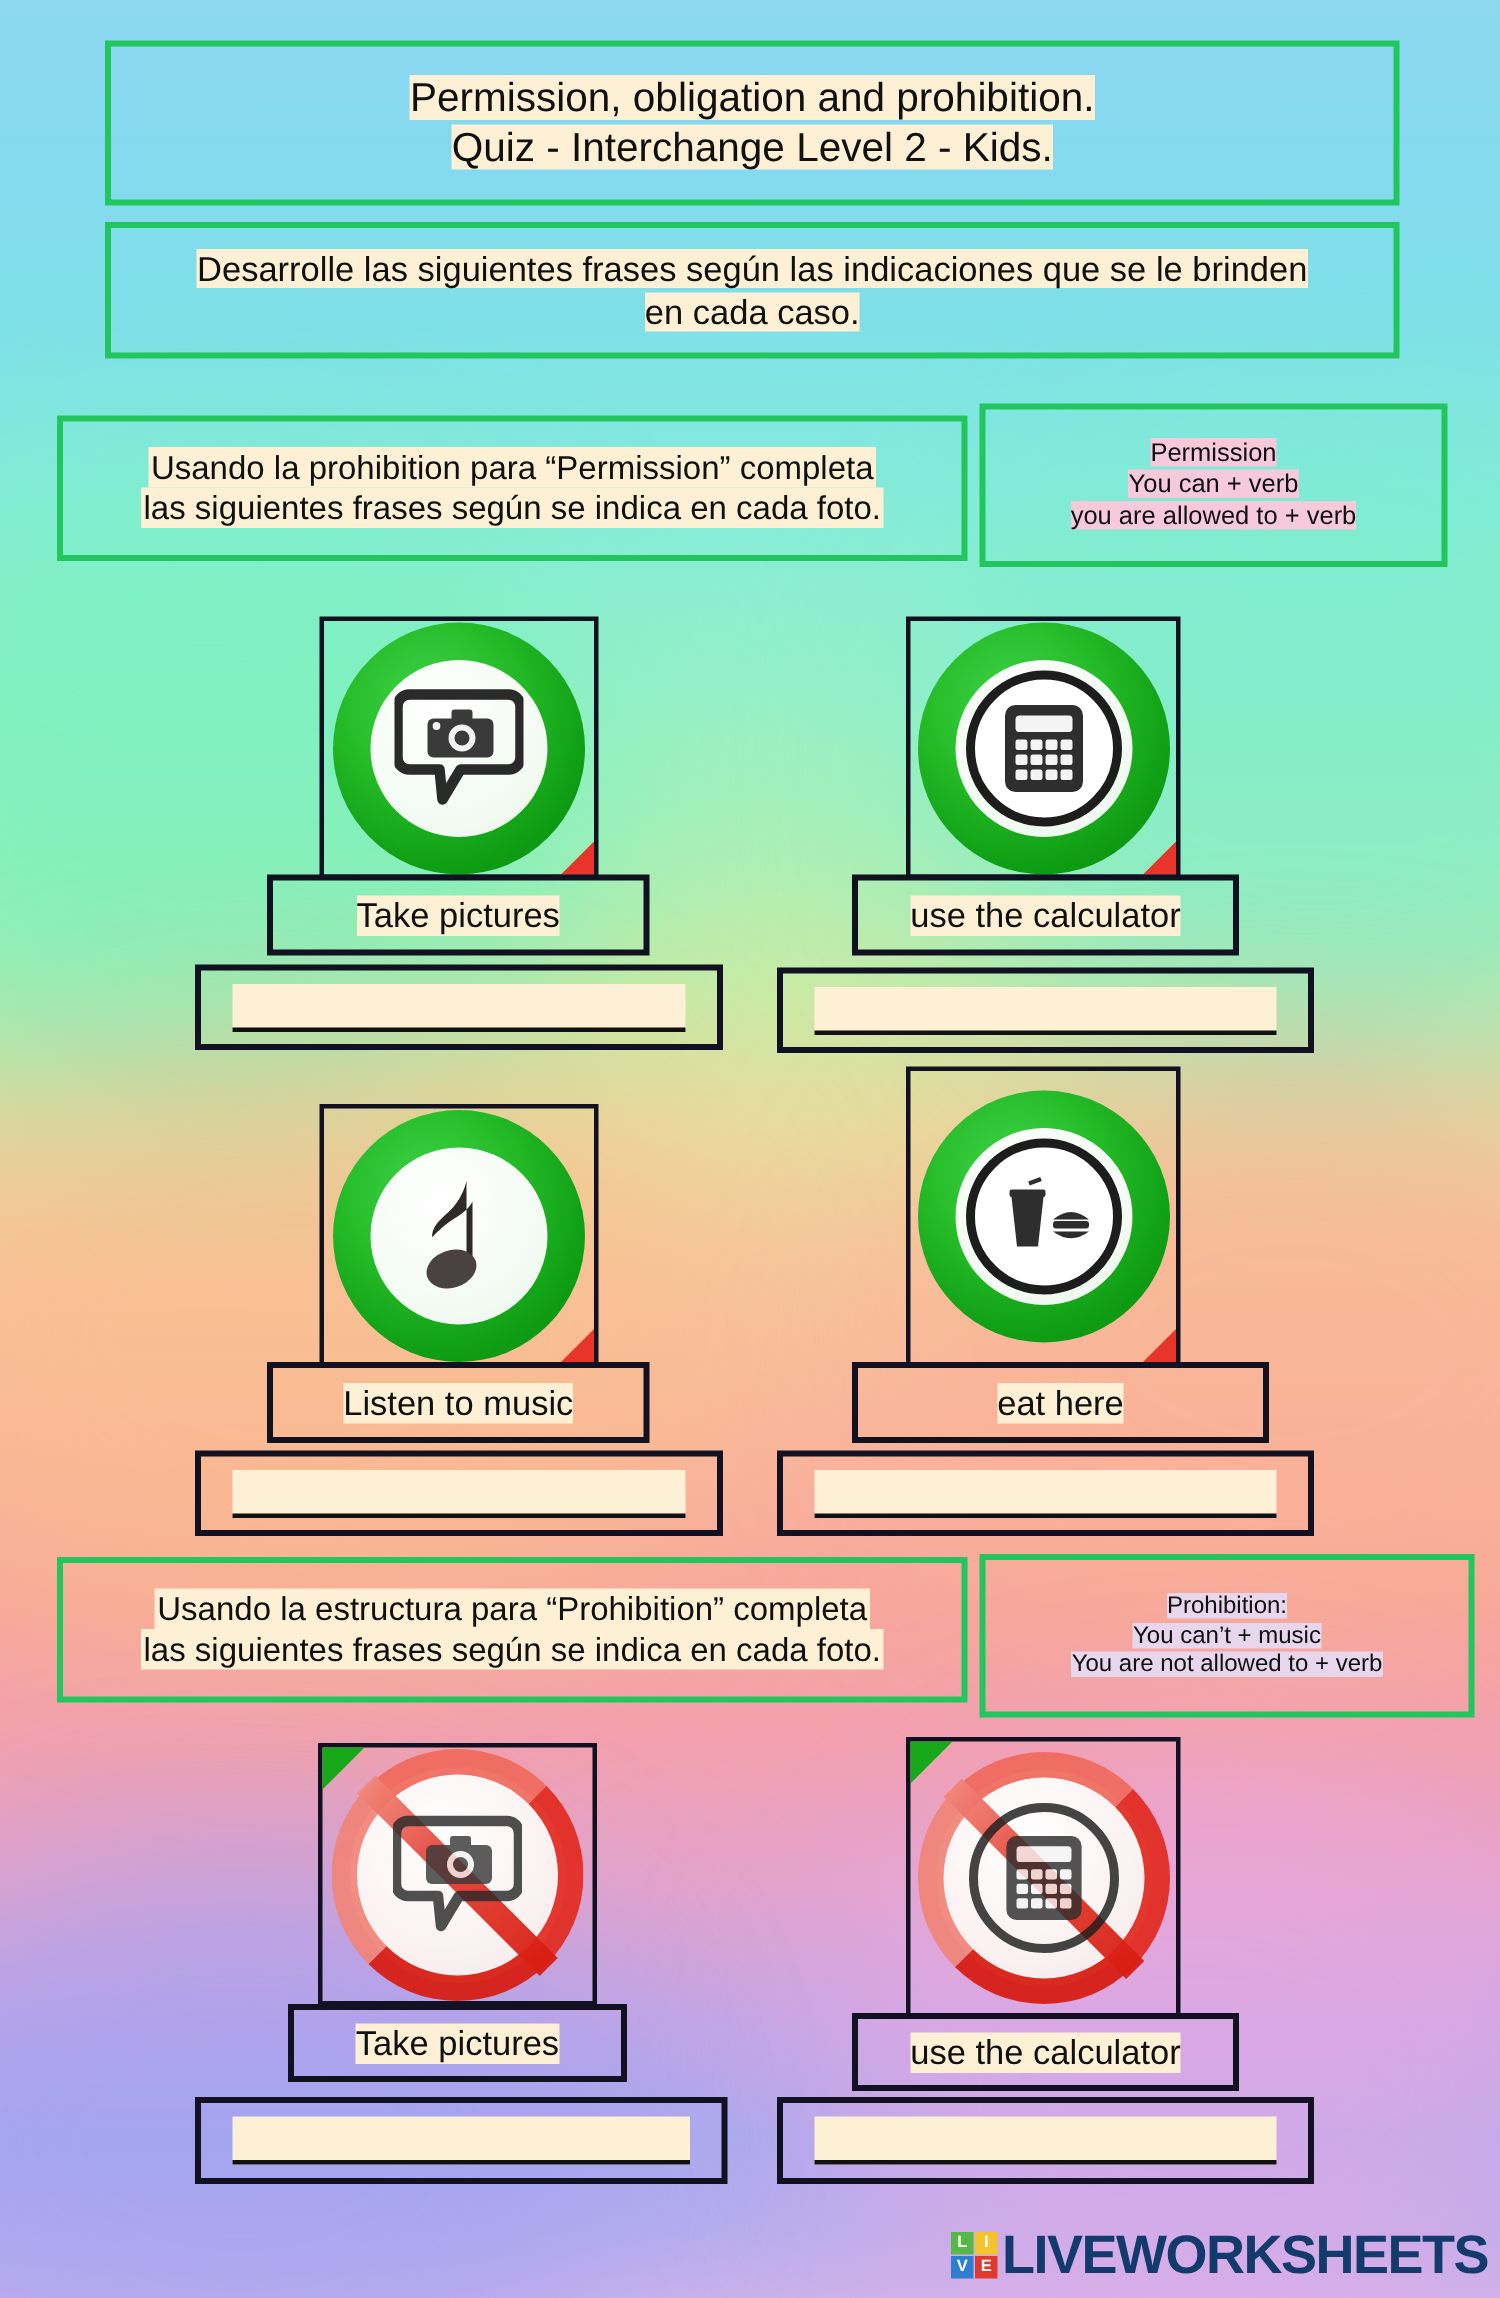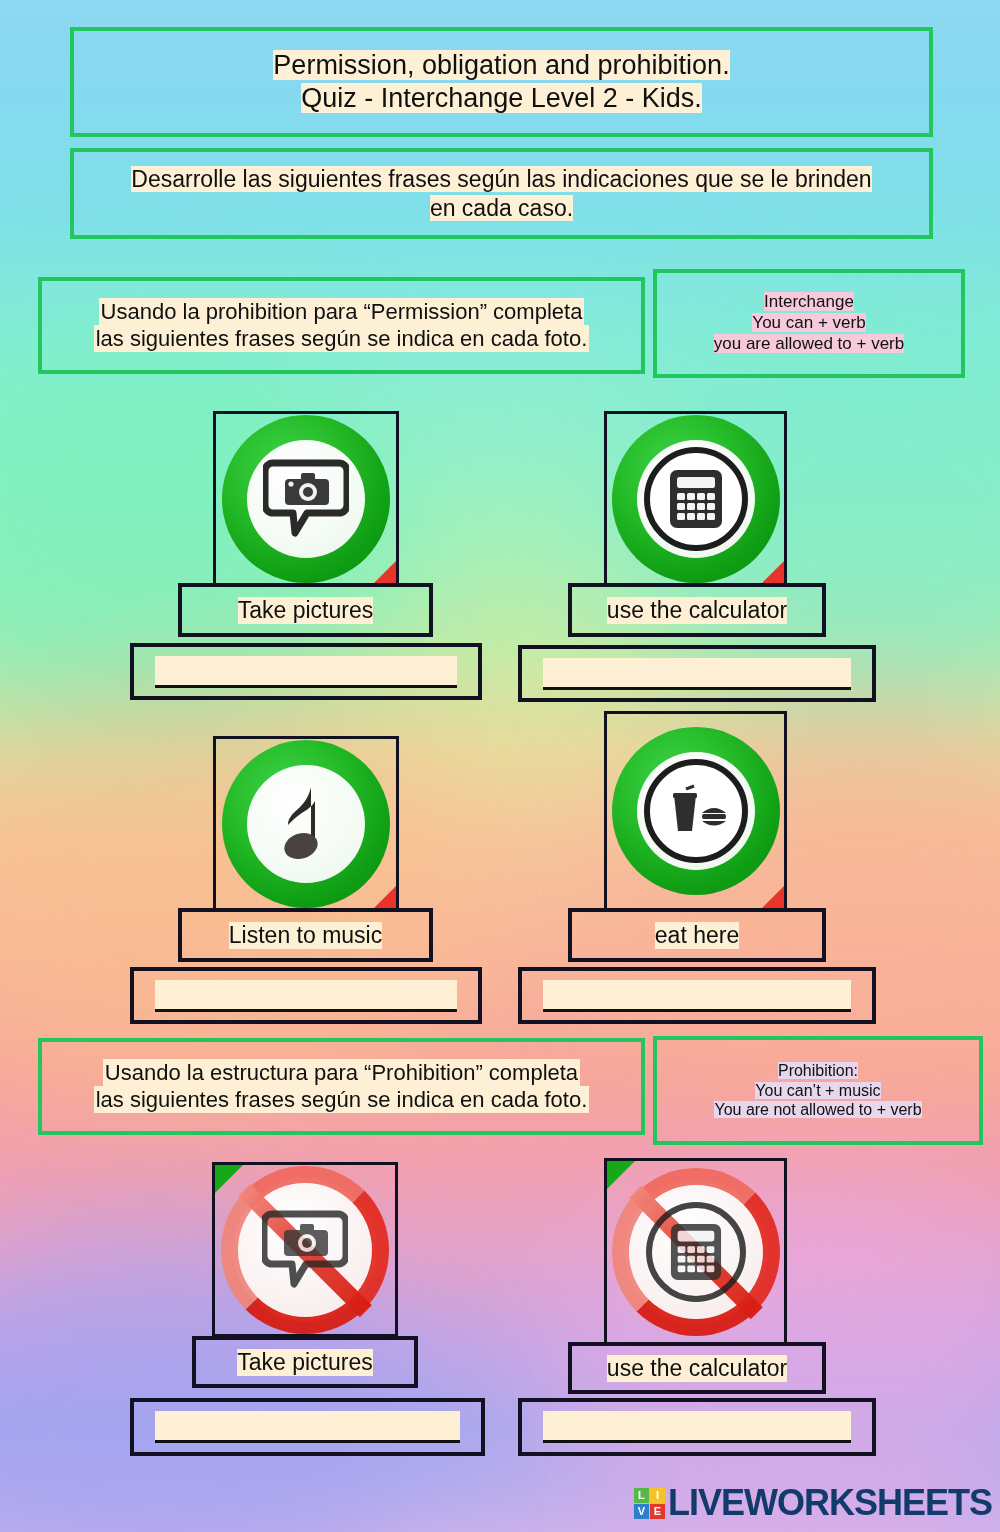--- a/index.html
+++ b/index.html
@@ -218,21 +218,21 @@
 
   <div class="frame" id="perm-instruction">
     <div>
       <span class="hl-cream inst-text">Usando la prohibition para “Permission” completa</span><br>
       <span class="hl-cream inst-text">las siguientes frases según se indica en cada foto.</span>
     </div>
   </div>
 
   <div class="frame" id="perm-rule">
     <div>
-      <span class="hl-pink">Interchange</span><br>
+      <span class="hl-pink">Permission</span><br>
       <span class="hl-pink">You can + verb</span><br>
       <span class="hl-pink">you are allowed to + verb</span>
     </div>
   </div>
 
   <div class="photo" style="left:213px; top:411px; width:186px; height:175px;">
     <div class="sign">
       <div class="ring-green">
         <div class="inner">
           <svg width="86" height="84" viewBox="0 0 86 84" aria-hidden="true">
@@ -323,21 +323,21 @@
               <path d="M42 30 q12 -10 24 0 z" fill="#2e2e2e"></path>
               <rect x="42" y="31" width="24" height="5" rx="2" fill="#2e2e2e"></rect>
               <path d="M42 38 q12 9 24 0 z" fill="#2e2e2e"></path>
             </svg>
           </div>
         </div>
       </div>
     </div>
     <div class="corner-red"></div>
   </div>
-  <div class="label-box" style="left:568px; top:908px; width:258px; height:54px;">
+  <div class="label-box" style="left:568px; top:908px; width:278px; height:54px;">
     <span class="hl-cream">eat here</span>
   </div>
   <div class="answer-box" style="left:518px; top:967px; width:358px; height:57px;">
     <div class="answer-field"></div>
   </div>
 
   <div class="frame" id="proh-instruction">
     <div>
       <span class="hl-cream inst-text">Usando la estructura para “Prohibition” completa</span><br>
       <span class="hl-cream inst-text">las siguientes frases según se indica en cada foto.</span>

